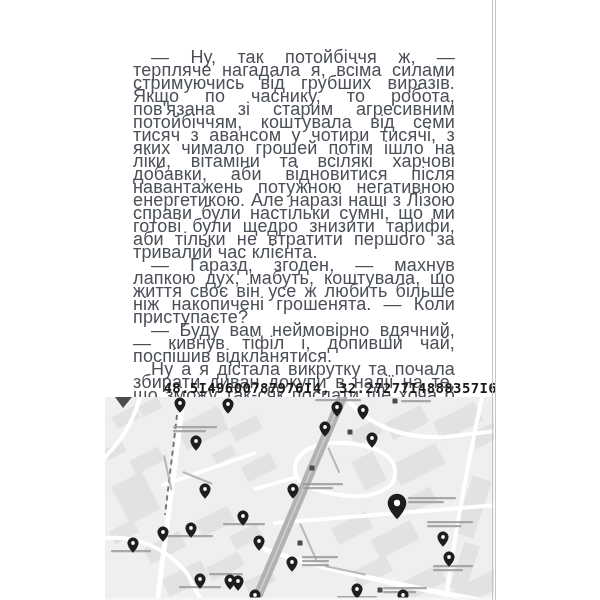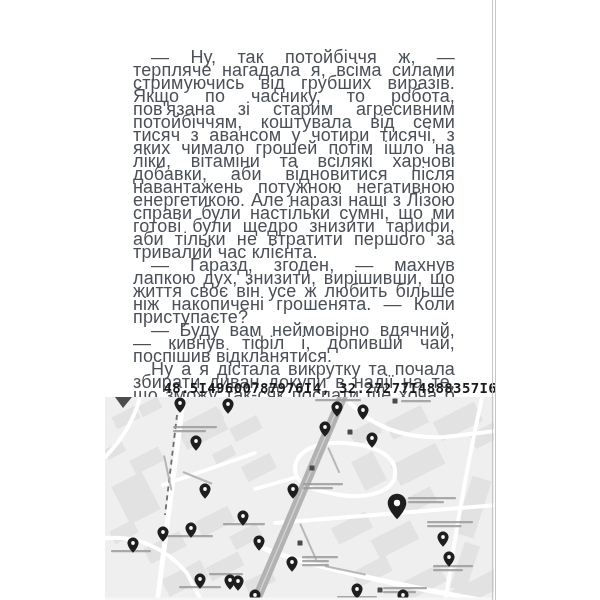--- a/index.html
+++ b/index.html
@@ -32,21 +32,21 @@
   .edge-a{left:492px;}
   .edge-b{left:495px;}
 </style>
 </head>
 <body>
 
 <div class="page">
 
   <div class="story">
     <p class="para">— Ну, так потойбіччя ж, — терпляче нагадала я, всіма силами стримуючись від грубших виразів. Якщо по часнику, то робота, пов'язана зі старим агресивним потойбіччям, коштувала від семи тисяч з авансом у чотири тисячі, з яких чимало грошей потім ішло на ліки, вітаміни та всілякі харчові добавки, аби відновитися після навантажень потужною негативною енергетикою. Але наразі наші з Лізою справи були настільки сумні, що ми готові були щедро знизити тарифи, аби тільки не втратити першого за тривалий час клієнта.</p>
-    <p class="para">— Гаразд, згоден, — махнув лапкою дух, знизити, вирішивши, що життя своє він усе ж любить більше ніж накопичені грошенята. — Коли приступаєте?</p>
+    <p class="para">— Гаразд, згоден, — махнув лапкою дух, мабуть, коштувала, що життя своє він усе ж любить більше ніж накопичені грошенята. — Коли приступаєте?</p>
     <p class="para">— Буду вам неймовірно вдячний, — кивнув тіфіл і, допивши чай, поспішив відкланятися.</p>
     <p class="para">Ну а я дістала викрутку та почала збирати диван докупи в надії на те, що зможу так-сяк поспати ще хоча б двійко годин.</p>
   </div>
 
   <div class="coords">48.5I49600787976I4, 32.27277I4888357I6</div>
 
   <div class="map">
     <svg xmlns="http://www.w3.org/2000/svg" preserveAspectRatio="none" viewBox="0 0 389 203">
         <rect x="8" y="14" width="26" height="13" fill="#e2e2e2" transform="rotate(-27 21 20.5)"></rect>
         <rect x="34" y="4" width="22" height="12" fill="#e2e2e2" transform="rotate(-27 45 10)"></rect>

